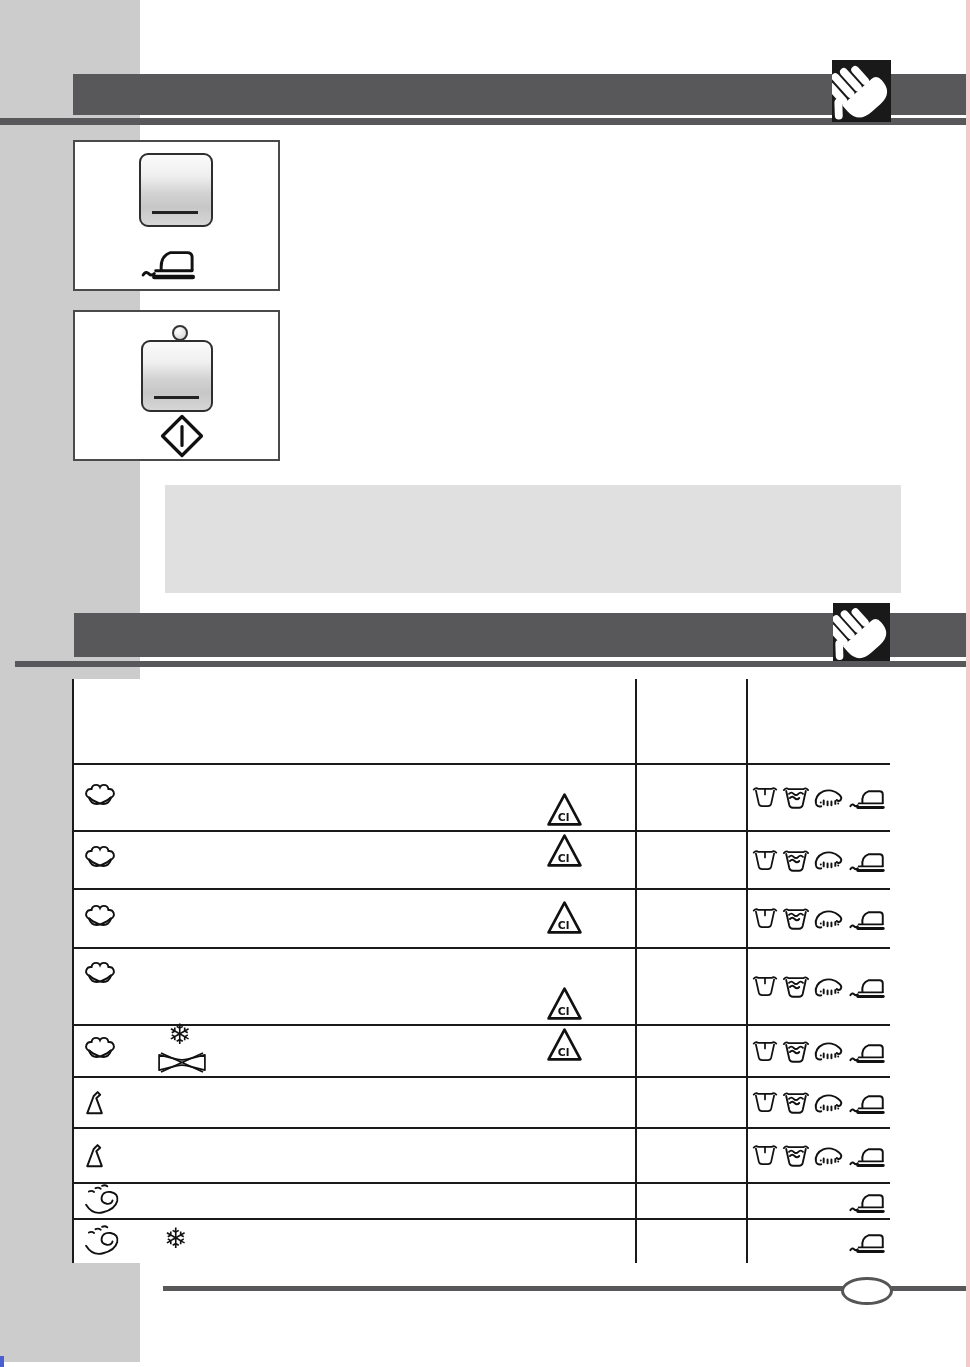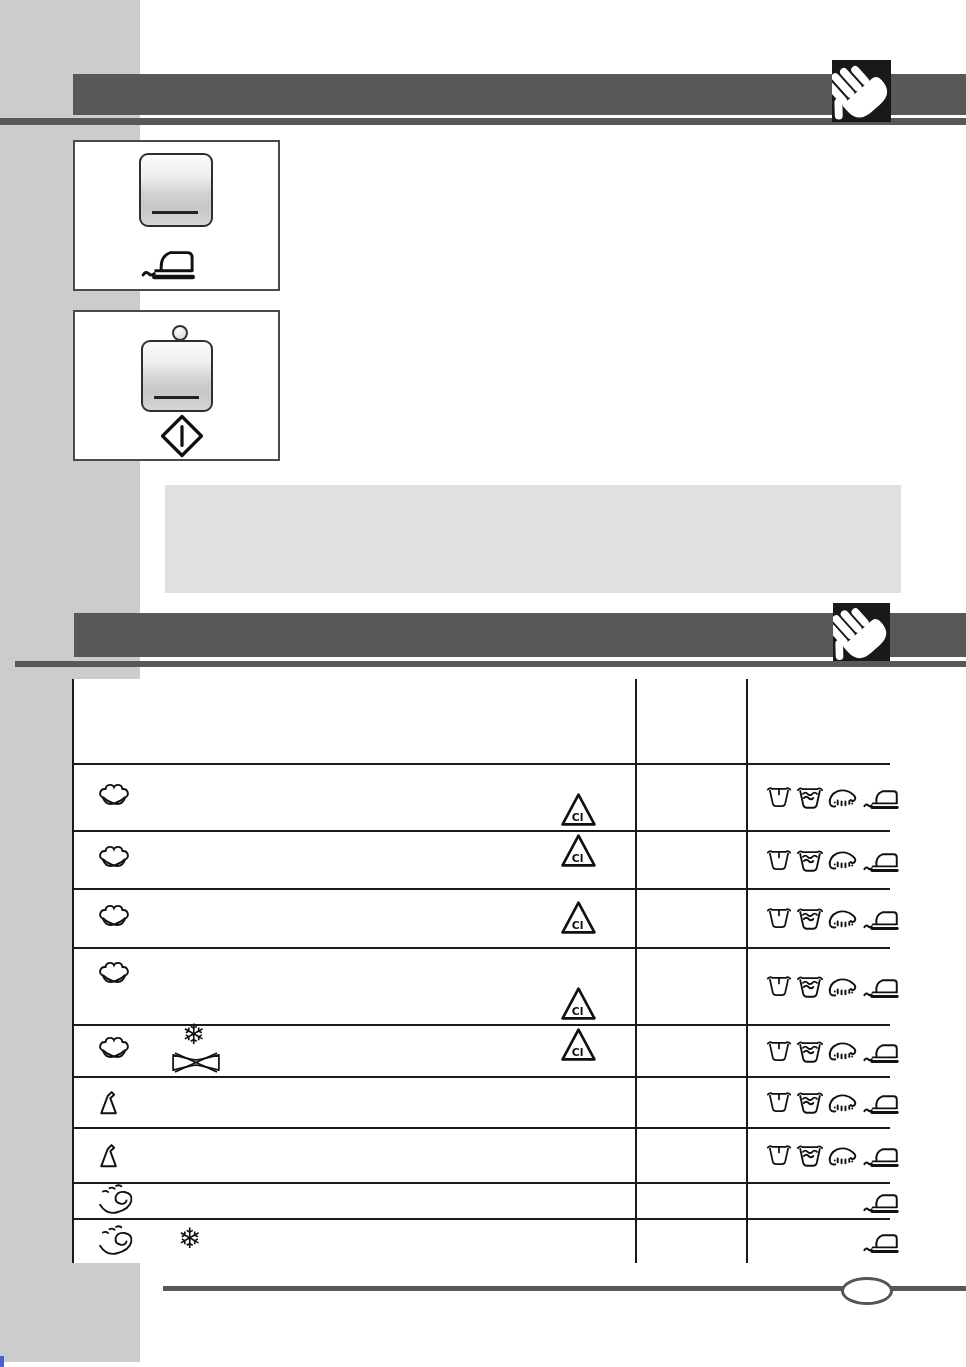--- a/index.html
+++ b/index.html
@@ -23,21 +23,21 @@
   .b2{left:66px;top:28px;width:72px;height:72px;}
   .btnline{position:absolute;left:16%;bottom:11px;width:66%;height:3px;background:#222;}
   .led{position:absolute;left:97px;top:13px;width:16px;height:16px;border:2px solid #333;border-radius:50%;
     background:radial-gradient(circle at 35% 30%,#ffffff,#d0d0d0);box-sizing:border-box;}
   .iron1{left:46px;top:98px;width:96px;height:42px;}
   .dmd{left:84px;top:101px;width:46px;height:46px;}
   .graybox{left:165px;top:485px;width:736px;height:108px;background:#e0e0e0;}
   .tablewrap{left:72px;top:679px;width:818px;height:584px;background:#fff;}
   .vline{position:absolute;top:0;width:2px;height:584px;background:#1a1a1a;}
   .hline{position:absolute;left:0;width:818px;height:2px;background:#1a1a1a;}
-  .trow{position:absolute;left:14px;width:818px;padding-left:8px;}
+  .trow{position:absolute;left:0;width:818px;padding-left:8px;}
   .fab,.bl,.extra{position:absolute;}
   .care{position:absolute;left:678px;top:0;height:100%;width:138px;display:flex;align-items:center;
     justify-content:flex-end;gap:4px;padding-right:2px;box-sizing:border-box;}
   .icn svg,.fab svg,.bl svg,.extra svg{width:100%;height:100%;display:block;}
   .ic-cotton{width:34px;height:30px;}
   .ic-flask{width:24px;height:30px;}
   .ic-feather{width:42px;height:34px;}
   .ic-bleach{width:37px;height:37px;}
   .ic-nowring{width:52px;height:21px;}
   .ic-wash{width:26px;height:25px;}

